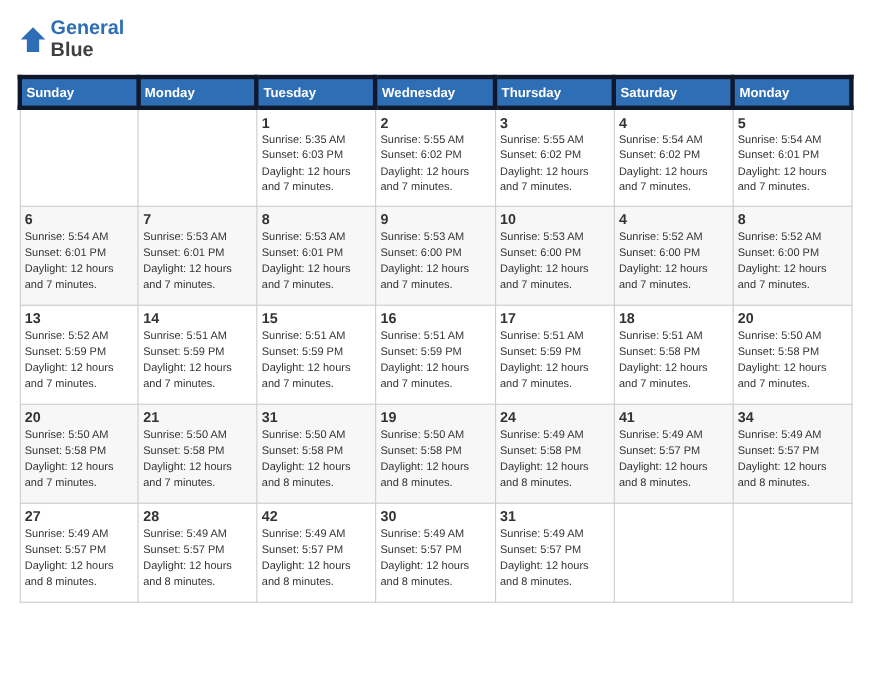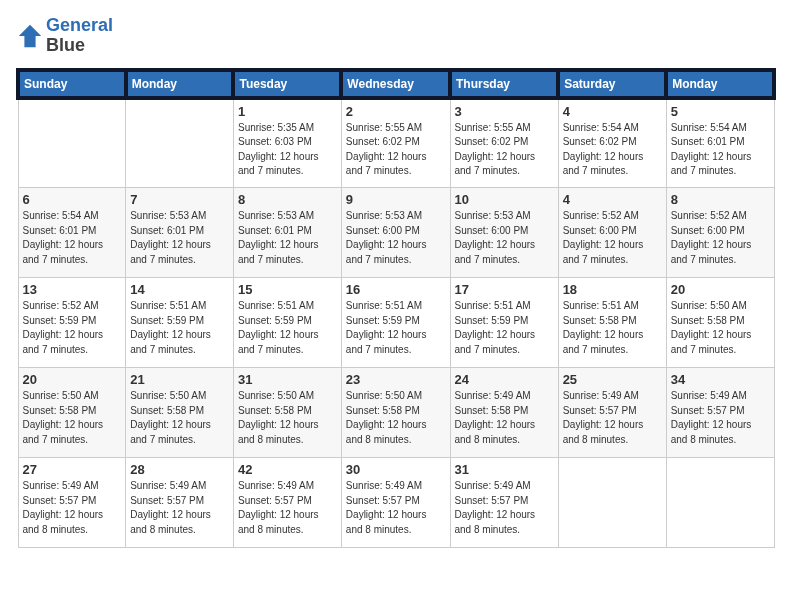--- a/index.html
+++ b/index.html
@@ -256,33 +256,33 @@
 Sunset: 5:58 PM
 Daylight: 12 hours and 7 minutes.</div>
         </td>
         <td>
           <span class="day-num">31</span>
           <div class="day-info">Sunrise: 5:50 AM
 Sunset: 5:58 PM
 Daylight: 12 hours and 8 minutes.</div>
         </td>
         <td>
-          <span class="day-num">23</span>
+          <span class="day-num">19</span>
           <div class="day-info">Sunrise: 5:50 AM
 Sunset: 5:58 PM
 Daylight: 12 hours and 8 minutes.</div>
         </td>
         <td>
           <span class="day-num">24</span>
           <div class="day-info">Sunrise: 5:49 AM
 Sunset: 5:58 PM
 Daylight: 12 hours and 8 minutes.</div>
         </td>
         <td>
-          <span class="day-num">25</span>
+          <span class="day-num">41</span>
           <div class="day-info">Sunrise: 5:49 AM
 Sunset: 5:57 PM
 Daylight: 12 hours and 8 minutes.</div>
         </td>
         <td>
           <span class="day-num">34</span>
           <div class="day-info">Sunrise: 5:49 AM
 Sunset: 5:57 PM
 Daylight: 12 hours and 8 minutes.</div>
         </td>

